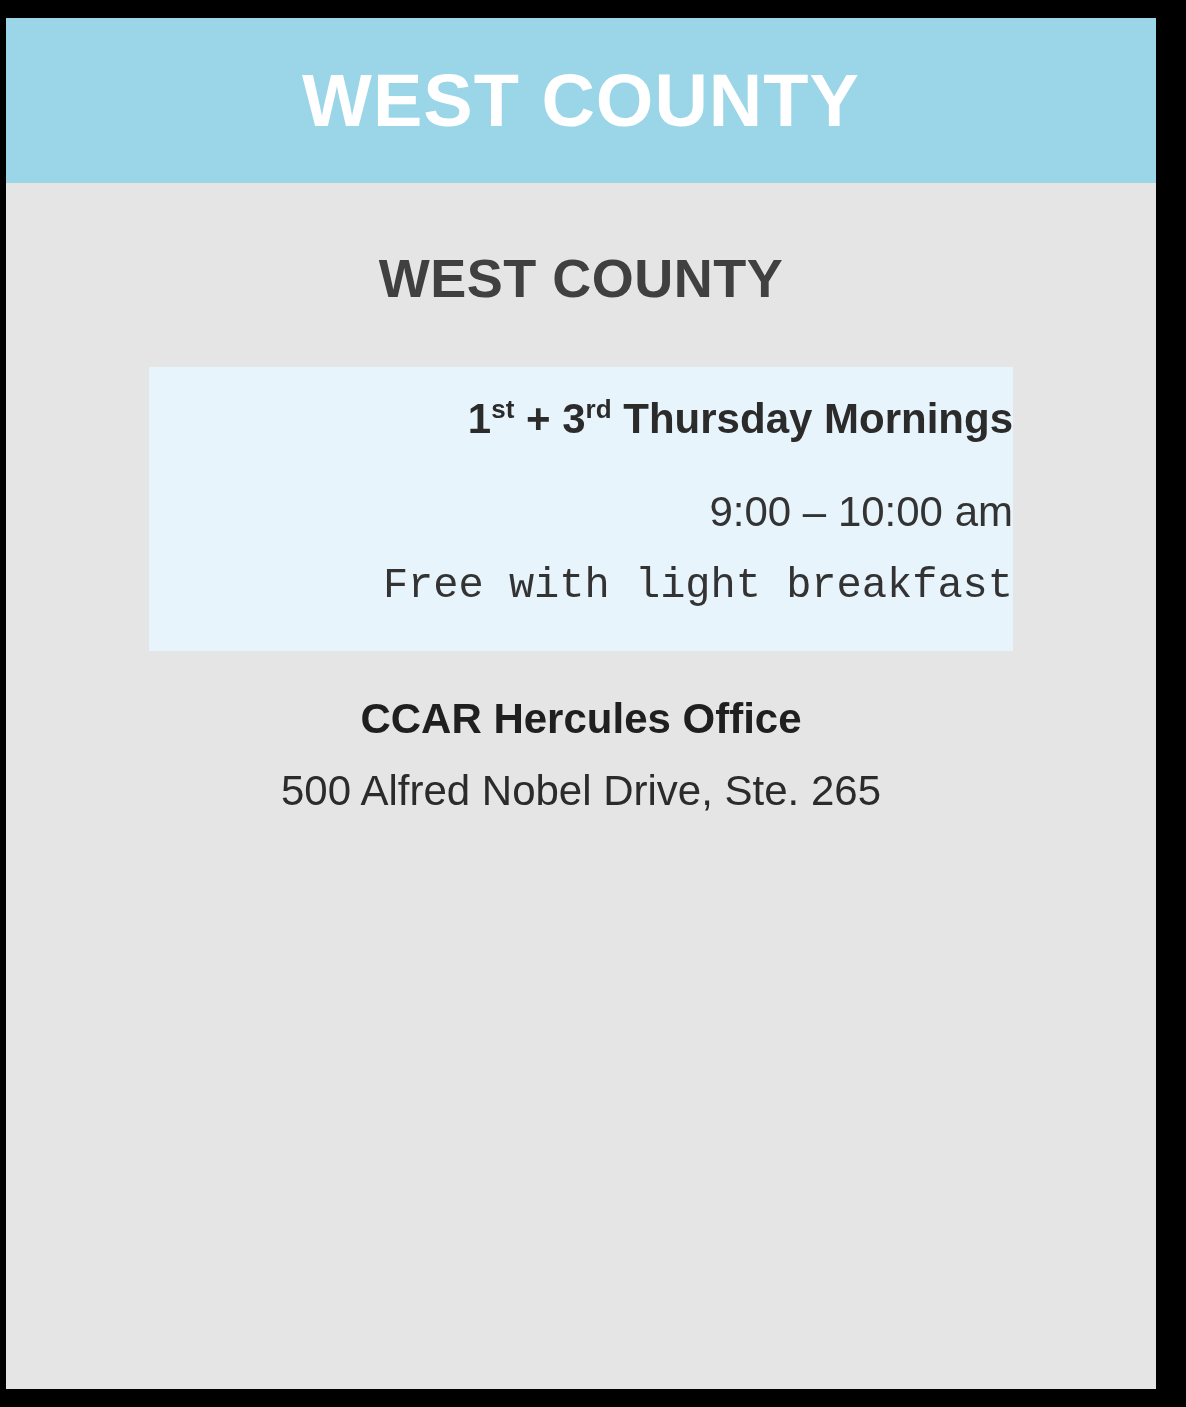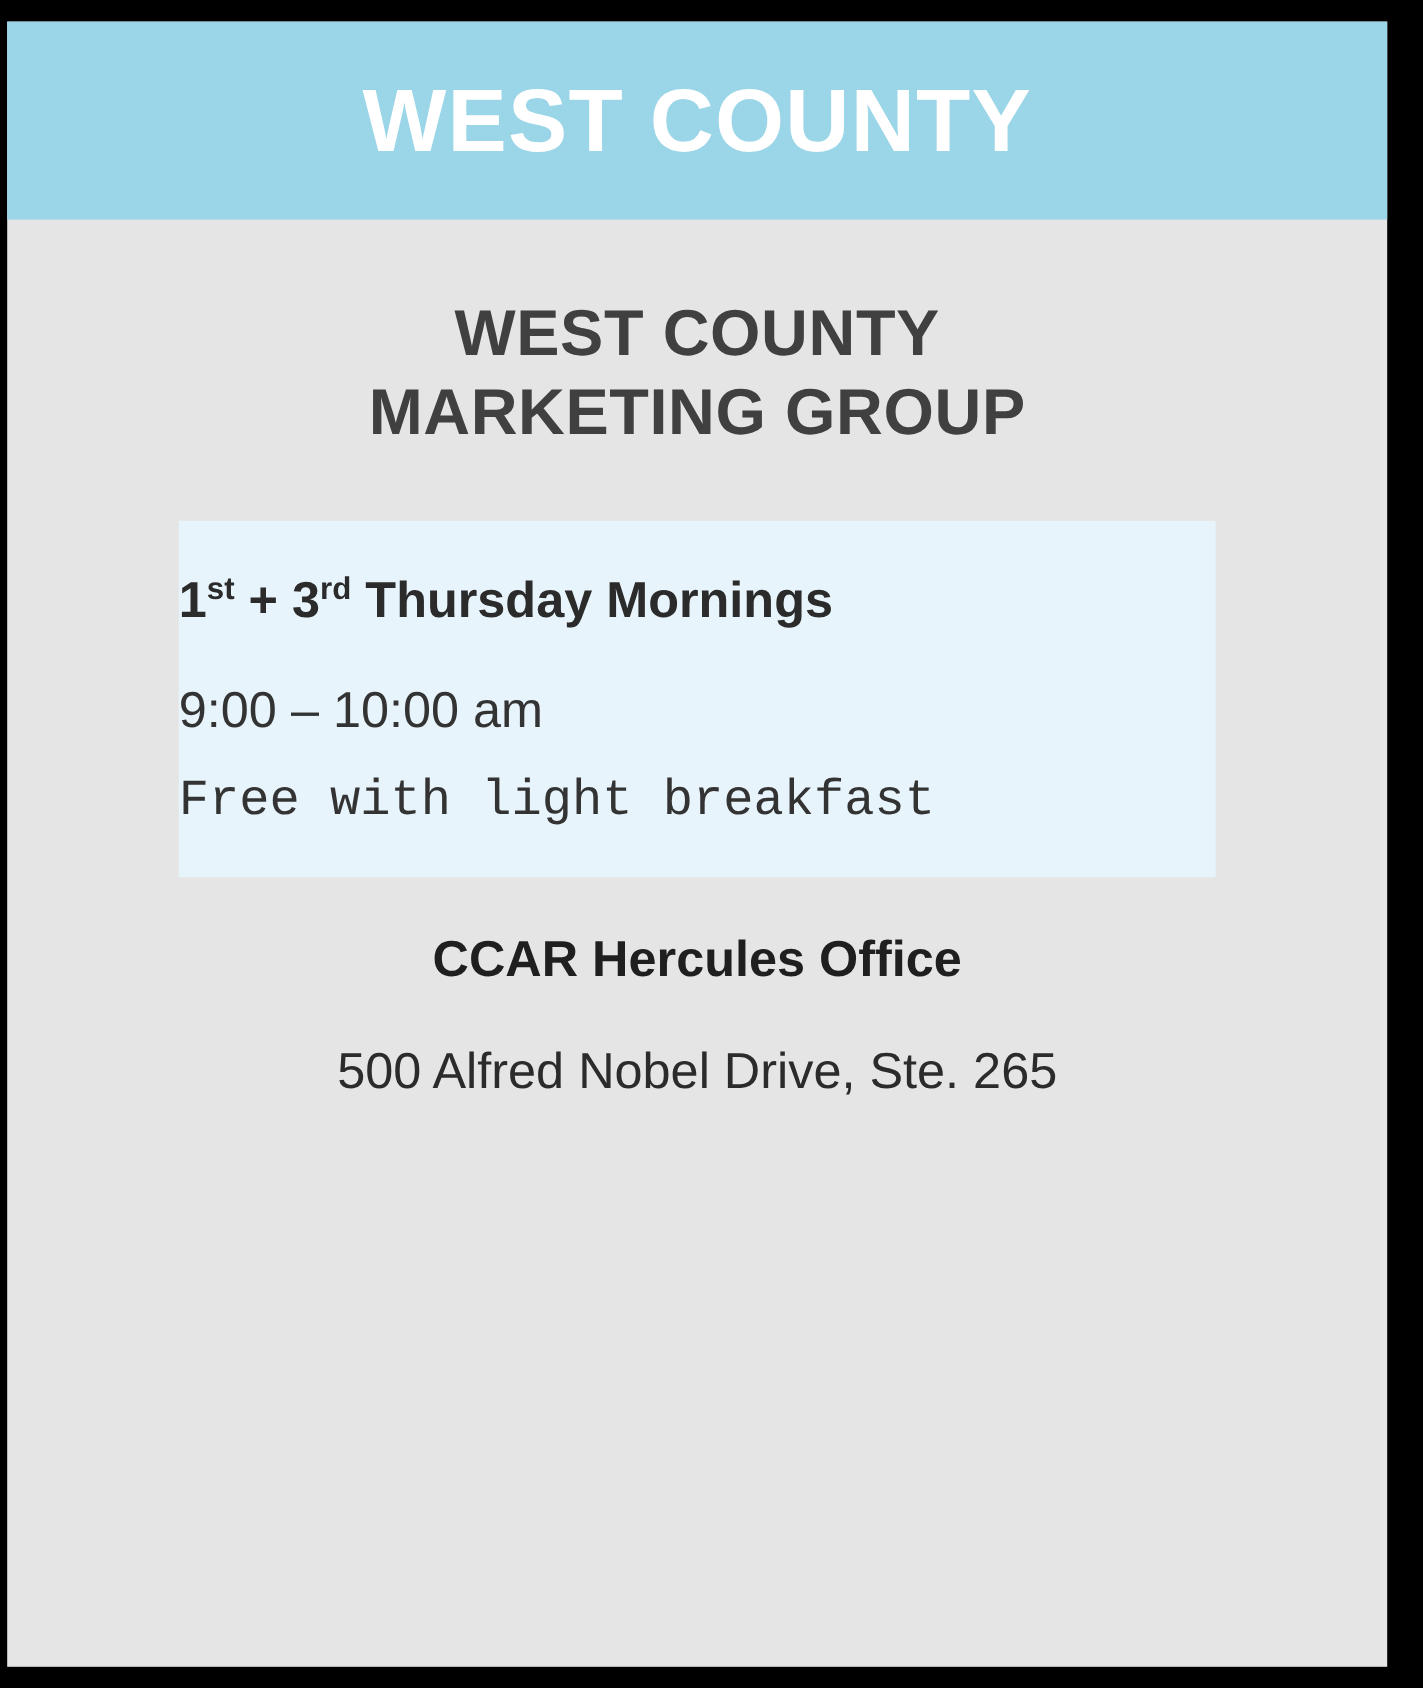--- a/index.html
+++ b/index.html
@@ -53,23 +53,23 @@
     font-size: 54px;
     font-weight: bold;
     line-height: 1.23;
     text-align: center;
     letter-spacing: 0.5px;
   }
   .meeting-box {
     margin-top: 56px;
     width: 864px;
     background: #e8f4fb;
-    padding: 40px 0 38px 0;
+    padding: 26px 0 38px 0;
     box-sizing: border-box;
-    text-align: left;
+    text-align: right;
   }
   .meeting-when {
     color: #2b2b2b;
     font-size: 42px;
     font-weight: bold;
     line-height: 1.25;
   }
   .meeting-when sup {
     font-size: 0.62em;
     vertical-align: super;
@@ -89,21 +89,21 @@
     font-family: Liberation Mono, monospace;
   }
   .venue-name {
     margin-top: 44px;
     color: #1f1f1f;
     font-size: 42px;
     font-weight: bold;
     text-align: center;
   }
   .venue-line {
-    margin-top: 42px;
+    margin-top: 20px;
     color: #2b2b2b;
     font-size: 42px;
     text-align: center;
     line-height: 1.35;
   }
   .contact {
     margin-top: 96px;
     color: #3a6b6e;
     font-size: 42px;
     text-decoration: underline;
@@ -117,21 +117,20 @@
 <div class="card">
 
   <div class="banner">
     <div class="banner-title">WEST COUNTY</div>
   </div>
 
   <div class="body">
 
     <div class="group-title">
       <div>WEST COUNTY</div>
-      <div>MARKETING GROUP</div>
     </div>
 
     <div class="meeting-box">
       <div class="meeting-when"><span>1</span><sup>st</sup><span> + 3</span><sup>rd</sup><span> Thursday Mornings</span></div>
       <div class="meeting-time">9:00 – 10:00 am</div>
       <div class="meeting-cost">Free with light breakfast</div>
     </div>
 
     <div class="venue-name">CCAR Hercules Office</div>
     <div class="venue-line">500 Alfred Nobel Drive, Ste. 265</div>

